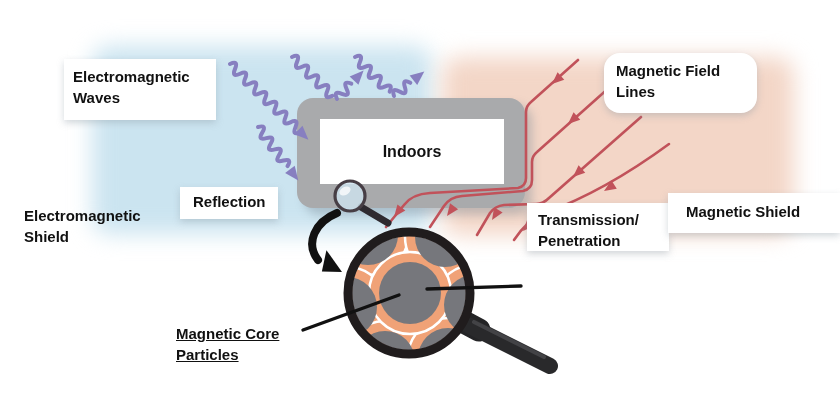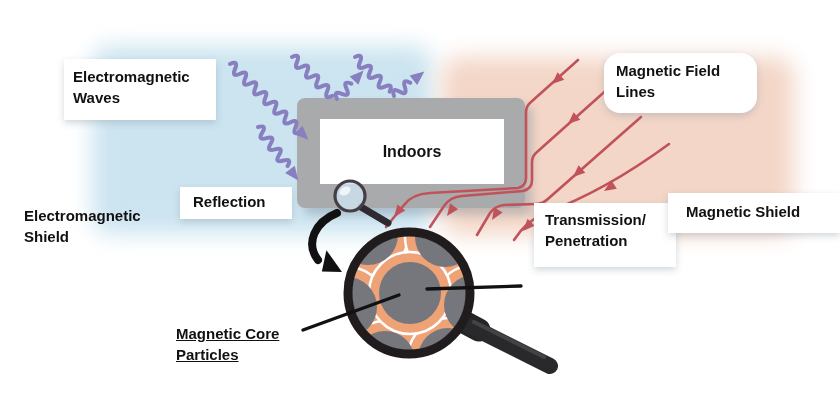--- a/index.html
+++ b/index.html
@@ -6,40 +6,40 @@
   .stage{
     position:relative;width:840px;height:420px;background:#ffffff;overflow:hidden;
     font-family:"Liberation Sans", sans-serif;
   }
   .bg-region{position:absolute;filter:blur(11px);border-radius:18px;}
   .bg-blue{left:92px;top:46px;width:340px;height:188px;background:#cbe4f0;}
   .bg-orange{left:442px;top:57px;width:352px;height:178px;background:#f3d6c7;}
 
   .shield-rect{
     position:absolute;left:297px;top:98px;width:228px;height:110px;
-    background:#a9aaac;border-radius:8px;
+    background:#a9aaac;border-radius:16px;
     box-shadow:7px 7px 10px rgba(120,134,148,.40);
   }
   .indoor-box{
     position:absolute;left:23px;top:21px;width:184px;height:65px;background:#ffffff;
     display:flex;align-items:center;justify-content:center;
     font-weight:bold;font-size:16px;color:#111;
   }
 
   svg.scene{position:absolute;left:0;top:0;}
 
   .lbl{
     position:absolute;font-weight:bold;font-size:15px;line-height:1.38;color:#111;
     white-space:pre-line;box-sizing:border-box;
   }
   .card{background:#ffffff;box-shadow:0 3px 7px rgba(140,152,164,.38);}
   .lbl-em-waves{left:64px;top:59px;width:152px;height:61px;padding:8px 0 0 9px;}
   .lbl-mag-field{left:604px;top:53px;width:153px;height:60px;padding:8px 0 0 12px;border-radius:16px;}
-  .lbl-reflection{left:180px;top:187px;width:112px;height:32px;padding:5px 0 0 13px;}
-  .lbl-transmission{left:527px;top:203px;width:142px;height:64px;padding:7px 0 0 11px;margin-left:7px;}
+  .lbl-reflection{left:180px;top:187px;width:98px;height:32px;padding:5px 0 0 13px;}
+  .lbl-transmission{left:527px;top:203px;width:142px;height:48px;padding:7px 0 0 11px;}
   .lbl-mag-shield{left:668px;top:193px;width:172px;height:40px;padding:9px 2px 0 18px;}
   .lbl-em-shield{left:24px;top:206px;width:172px;}
   .lbl-core-particles{left:176px;top:324px;width:150px;text-decoration:underline;}
   .lbl-reflects{left:529px;top:270px;width:220px;}
 </style>
 </head>
 <body>
 
 <div class="stage">
 

